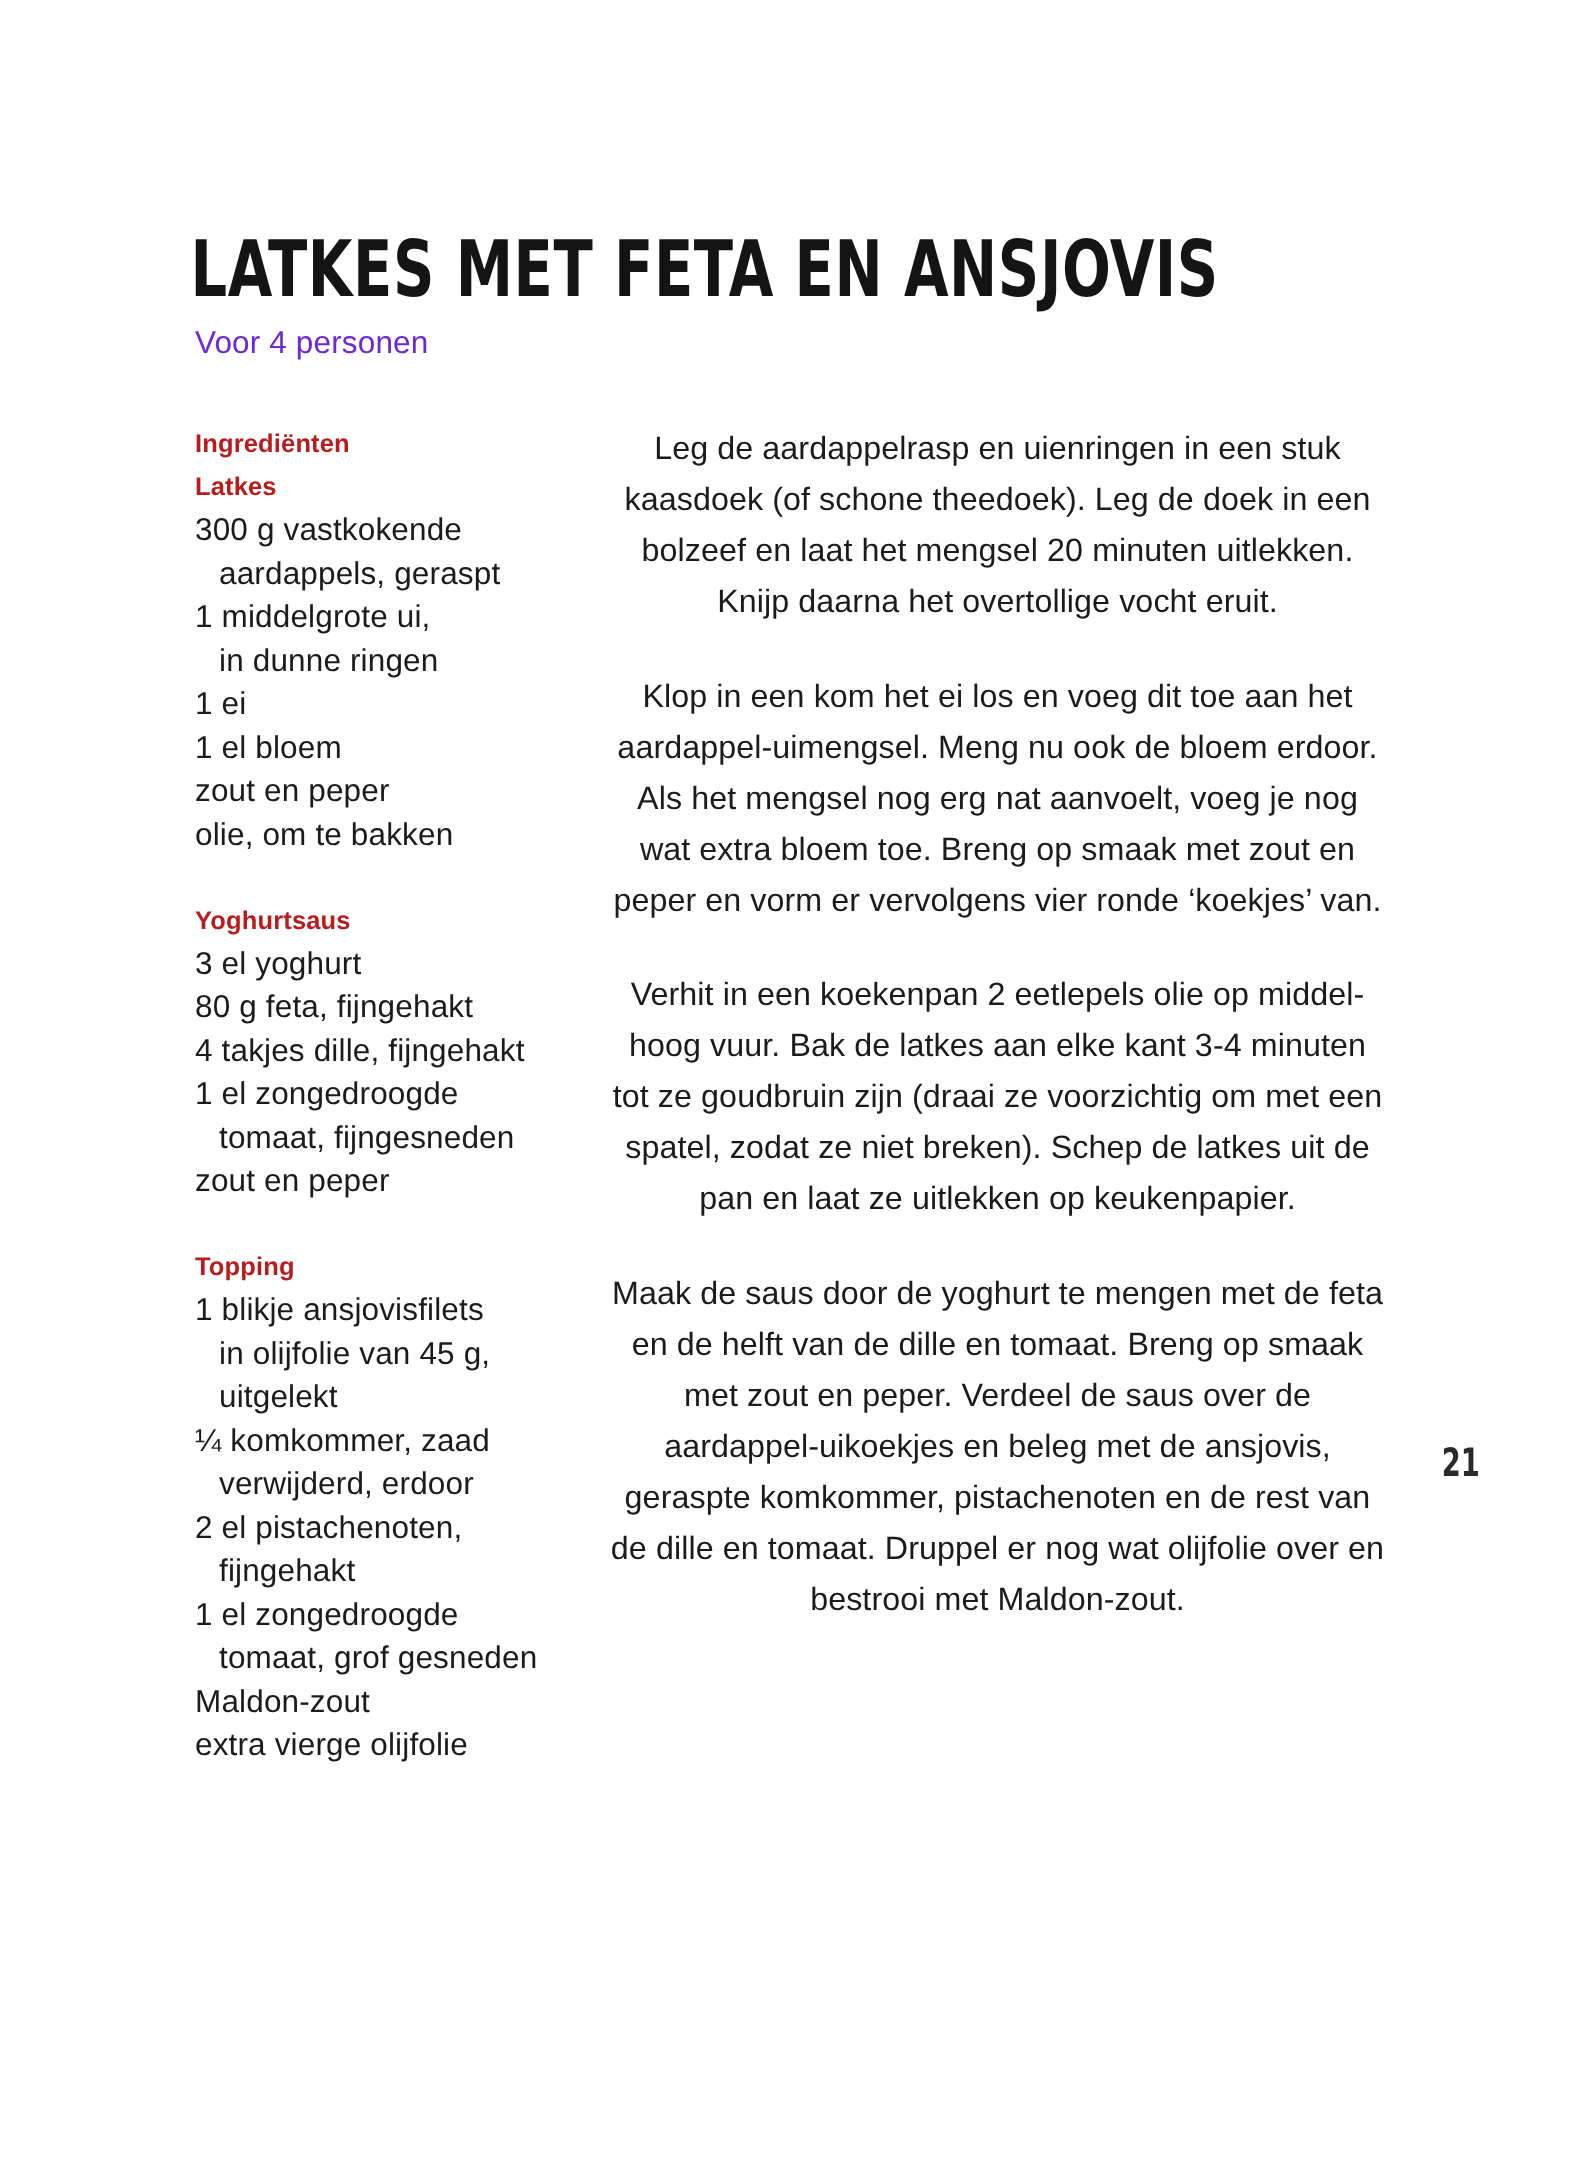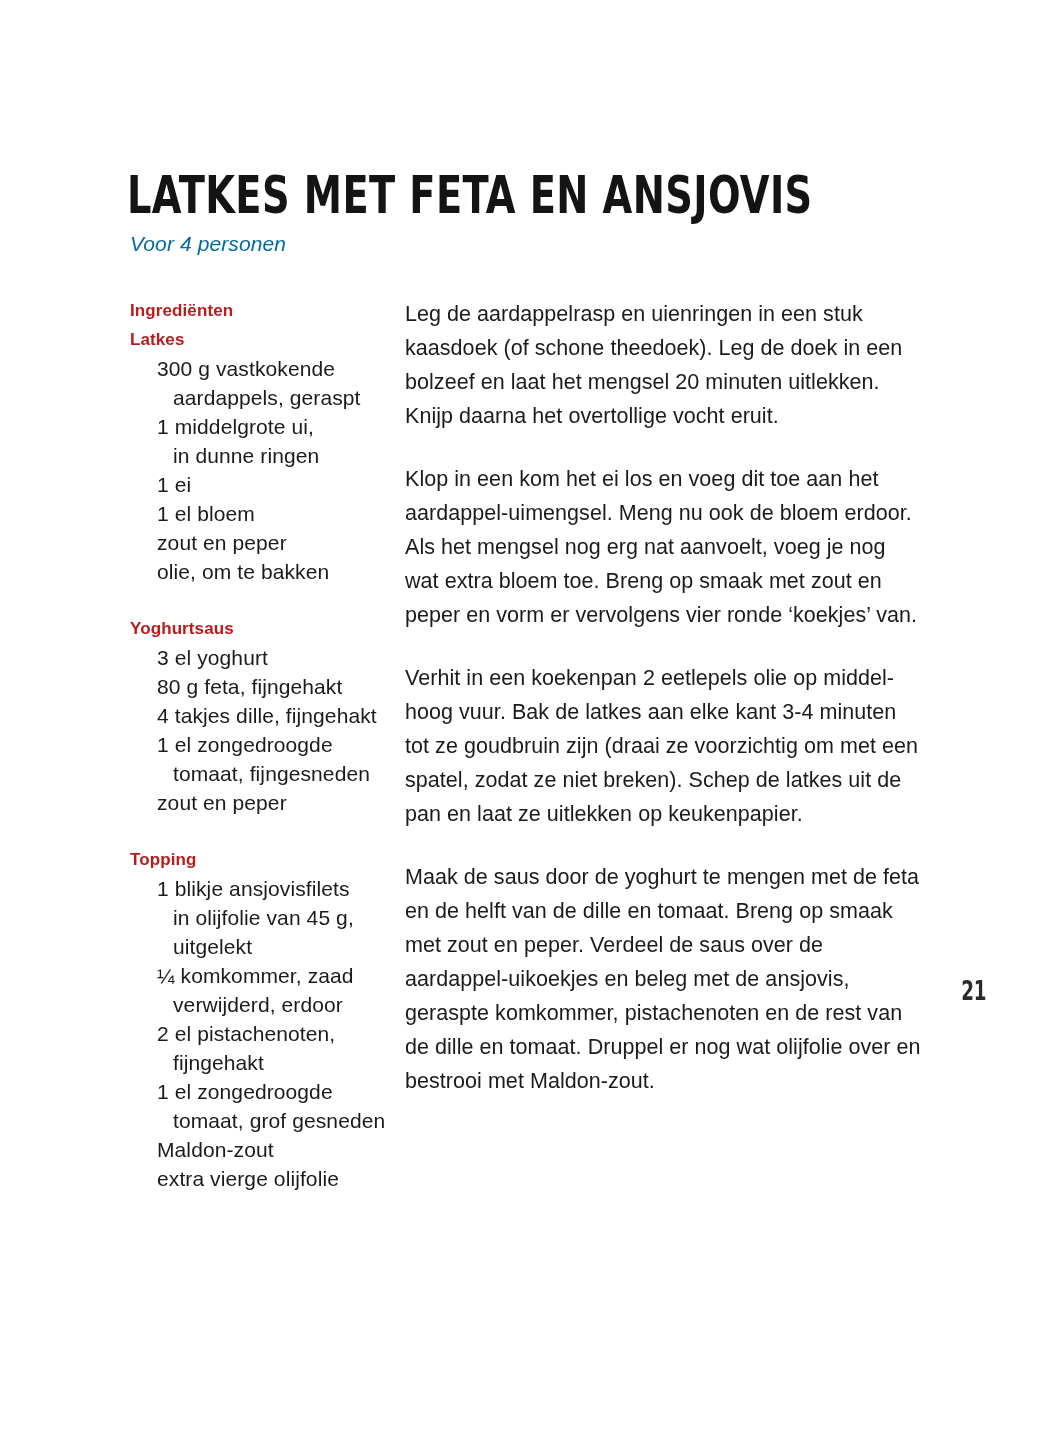--- a/index.html
+++ b/index.html
@@ -13,21 +13,21 @@
     font-family: "Liberation Sans", sans-serif;
     color: #1b1b1b;
     overflow: hidden;
     position: relative;
     -webkit-font-smoothing: antialiased;
   }
 
   .page {
     position: absolute;
     left: 0;
-    top: 16px;
+    top: 1px;
     width: 1050px;
     height: 1044px;
     background: #ffffff;
   }
 
   
   .recipe-title {
     position: absolute;
     left: 127px;
     top: 115px;
@@ -44,23 +44,22 @@
     white-space: nowrap;
   }
 
   
   .serves {
     position: absolute;
     left: 130px;
     top: 213px;
     font-size: 21px;
     line-height: 29px;
-    color: #0369a1;
+    color: #6d28d9;
     letter-spacing: 0.1px;
-    font-style: italic;
   }
 
   
   .col-ingredients {
     position: absolute;
     left: 130px;
     top: 280px;
     width: 262px;
   }
 
@@ -90,30 +89,30 @@
   }
 
   .ing-item {
     font-size: 21px;
     line-height: 29px;
     letter-spacing: 0.1px;
     color: #1b1b1b;
     padding-left: 16px;
     text-indent: -16px;
     white-space: pre-line;
-    margin-left: 27px;
   }
 
   
   .method-p {
     font-size: 21.5px;
     line-height: 34px;
     letter-spacing: 0.05px;
     color: #1b1b1b;
     margin: 0 0 29px 0;
+    text-align: center;
   }
   .method-p:last-child {
     margin-bottom: 0;
   }
 
   
   .page-number {
     position: absolute;
     right: 63px;
     bottom: 56px;

